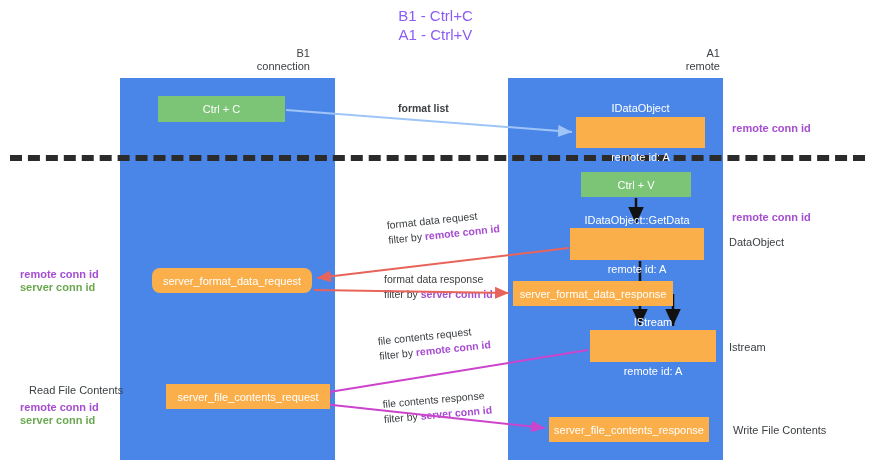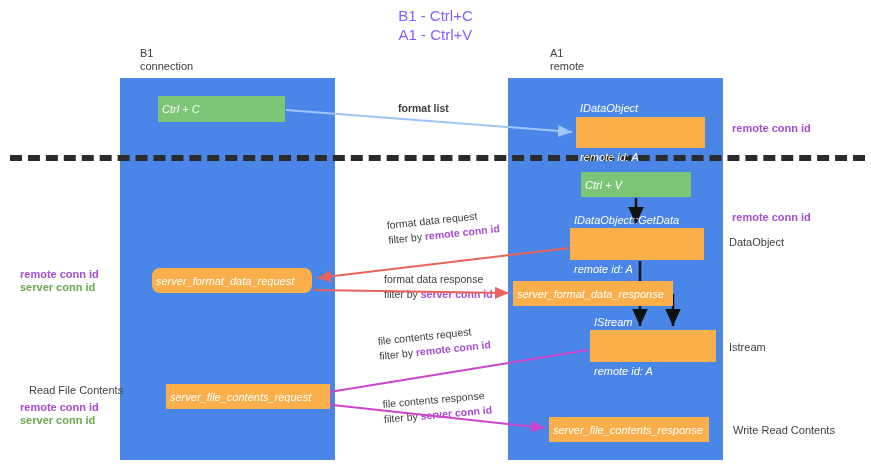--- a/index.html
+++ b/index.html
@@ -27,21 +27,21 @@
     width: 871px;
     text-align: center;
     font-size: 15px;
     color: #8b5cf6;
     line-height: 19px;
     white-space: pre-line;
   }
 
   
   .col-head {
-    text-align: left;
+    text-align: right;
     font-size: 11px;
     color: #3c4043;
     line-height: 13px;
     white-space: pre-line;
   }
   #head-b1 { left: 140px; top: 47px; width: 170px; }
   #head-a1 { left: 550px; top: 47px; width: 170px; }
 
   
   .lane {
@@ -55,29 +55,28 @@
     left: 10px; top: 155px;
     width: 855px; height: 0;
     border-top: 6px dashed #2b2b2b;
   }
 
   
   .node {
     box-sizing: border-box;
     display: flex;
     flex-direction: column;
-    align-items: flex-start;
+    align-items: center;
     justify-content: center;
     color: #ffffff;
     font-size: 11px;
     line-height: 14px;
     text-align: center;
     padding: 8px 4px;
     z-index: 4;
-    font-style: italic;
   }
   .node.green  { background: #7cc576; }
   .node.orange { background: #fbaf4b; }
   .node .l2 { font-size: 11px; margin-top: 35px; }
 
   #n-ctrlc   { left: 158px; top: 96px;  width: 127px; height: 26px; }
   #n-idobj   { left: 576px; top: 117px; width: 129px; height: 31px; }
   #n-ctrlv   { left: 581px; top: 172px; width: 110px; height: 25px; }
   #n-getdata { left: 570px; top: 228px; width: 134px; height: 32px; }
   #n-sfdreq  { left: 152px; top: 268px; width: 160px; height: 25px; border-radius: 8px; }
@@ -259,21 +258,21 @@
     <div>file contents response</div>
     <div>
       <span>filter by </span><span class="purple">server conn id</span>
     </div>
   </div>
 
   <div class="abs side-note purple" id="note-rc1">remote conn id</div>
   <div class="abs side-note purple" id="note-rc2">remote conn id</div>
   <div class="abs side-note" id="note-dataobject">DataObject</div>
   <div class="abs side-note" id="note-istream">Istream</div>
-  <div class="abs side-note" id="note-writefc">Write Read Contents</div>
+  <div class="abs side-note" id="note-writefc">Write File Contents</div>
 
   <div class="abs side-note" id="note-left-conn">
     <div class="purple">remote conn id</div>
     <div class="green-t">server conn id</div>
   </div>
 
   <div class="abs side-note" id="note-readfc">Read File Contents</div>
 
   <div class="abs side-note" id="note-left-conn2">
     <div class="purple">remote conn id</div>

